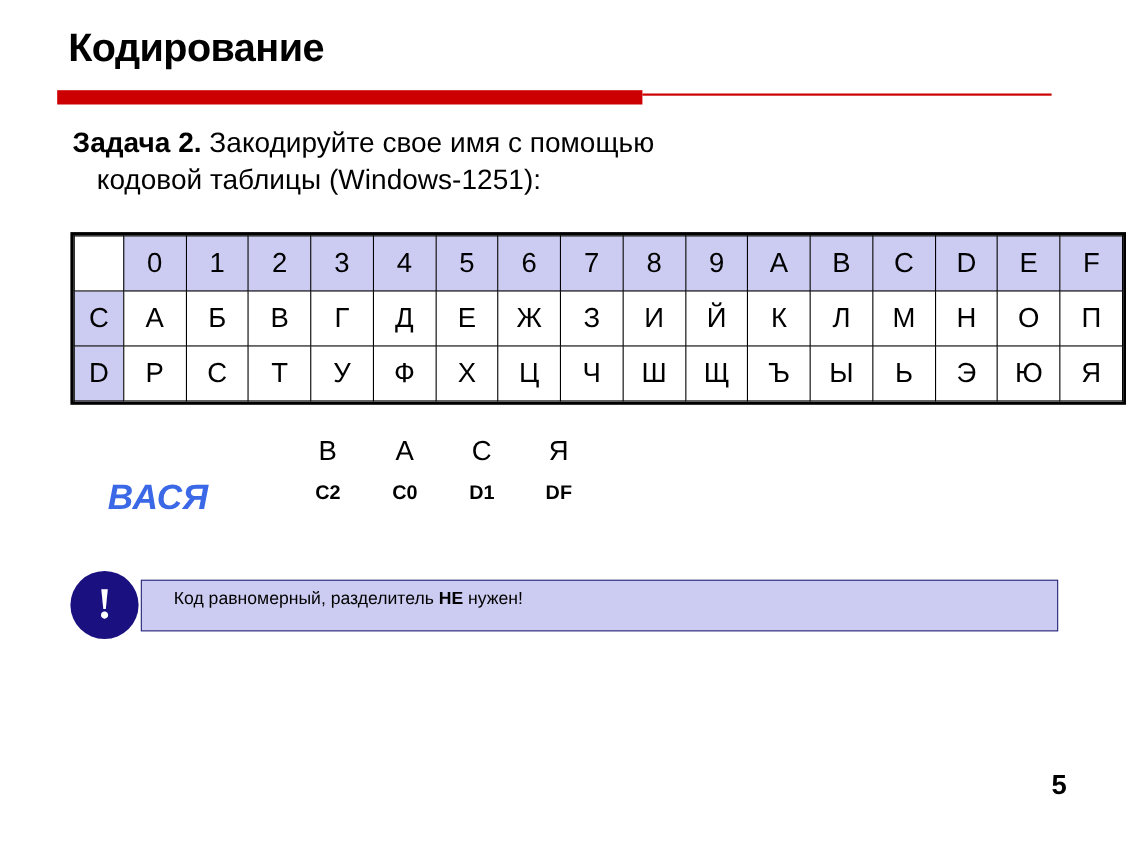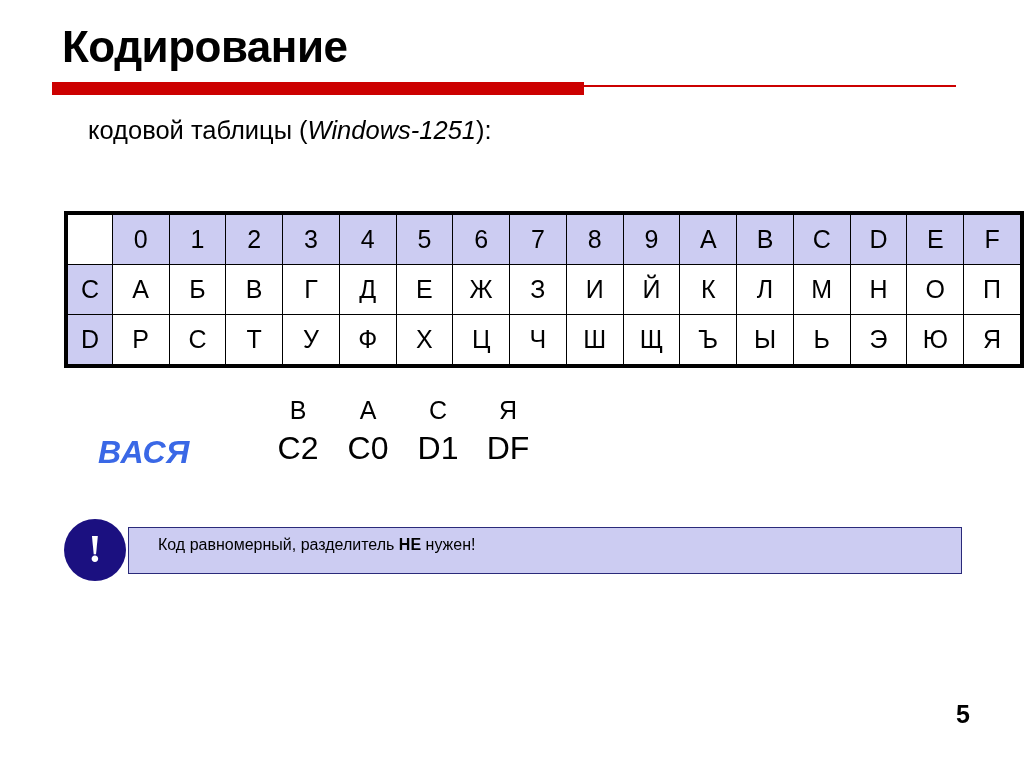--- a/index.html
+++ b/index.html
@@ -13,21 +13,21 @@
     font-family: "Liberation Sans", "DejaVu Sans", sans-serif;
     overflow: hidden;
     position: relative;
   }
 
   
   #slide-title {
     position: absolute;
     left: 62px;
     top: 22px;
-    font-size: 44px;
+    font-size: 36px;
     font-weight: bold;
     color: #000000;
     letter-spacing: -0.5px;
     white-space: nowrap;
   }
 
   
   #title-rule-thick {
     position: absolute;
     left: 52px;
@@ -58,21 +58,21 @@
   #task-text .hang {
     display: block;
     text-indent: 0;
     padding-left: 22px;
   }
   #task-text .first-line {
     display: block;
     padding-left: 0;
   }
   .b { font-weight: bold; }
-  .i { font-style: italic; }
+  .i { }
 
   
   #code-table-wrap {
     position: absolute;
     left: 64px;
     top: 211px;
     border: 3px solid #000000;
     background: #ffffff;
   }
   table#code-table {
@@ -133,22 +133,22 @@
     text-align: center;
   }
   #example-grid .letters .cell {
     font-size: 25px;
     font-weight: normal;
     color: #000000;
     height: 36px;
     line-height: 36px;
   }
   #example-grid .codes .cell {
-    font-size: 32px;
-    font-weight: normal;
+    font-size: 18px;
+    font-weight: bold;
     color: #000000;
     height: 40px;
     line-height: 40px;
   }
 
   
   #note-box {
     position: absolute;
     left: 128px;
     top: 527px;
@@ -200,20 +200,21 @@
   }
 </style>
 </head>
 <body>
 
 <div id="slide-title">Кодирование</div>
 <div id="title-rule-thick"></div>
 <div id="title-rule-thin"></div>
 
 <div id="task-text">
+  <span class="first-line"><span class="b">Задача 2.</span><span> Закодируйте свое имя с помощью</span></span>
   <span class="hang"><span>кодовой таблицы (</span><span class="i">Windows-1251</span><span>):</span></span>
 </div>
 
 <div id="code-table-wrap">
   <table id="code-table">
     <tbody>
       <tr>
         <td class="corner"></td>
         <td class="colhead">0</td>
         <td class="colhead">1</td>

